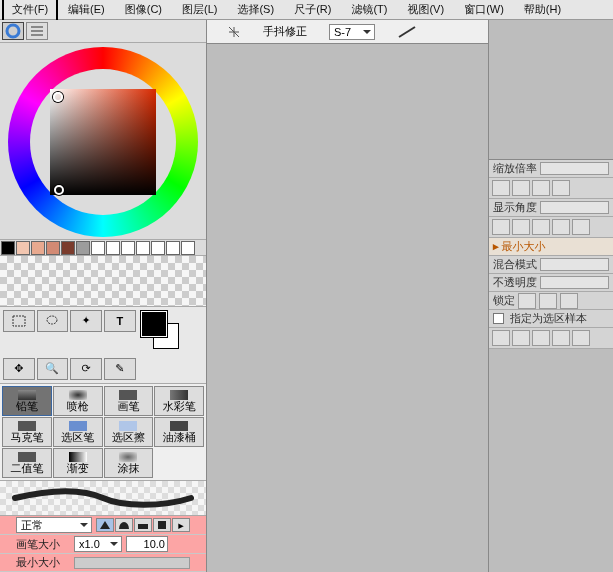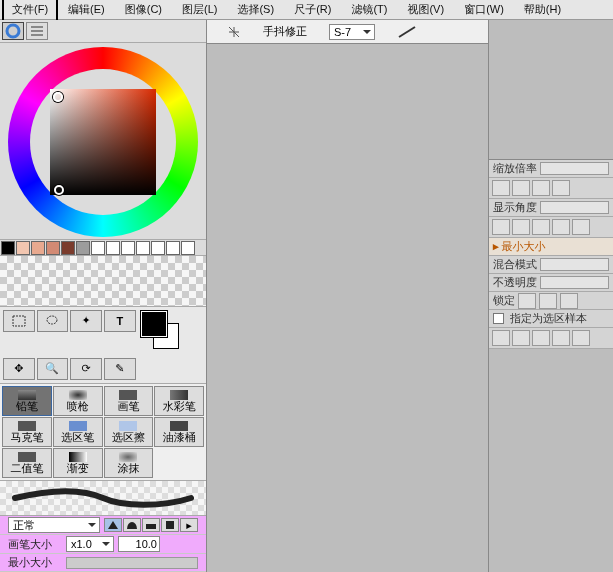--- a/index.html
+++ b/index.html
@@ -34,21 +34,21 @@
   .fgbg .bg{position:absolute;top:13px;left:15px;width:26px;height:26px;background:#fff;border:1px solid #000}
   .brushgrid{display:grid;grid-template-columns:repeat(4,1fr);gap:1px;padding:2px;background:#efefef;border-bottom:1px solid #aaa}
   .brushbtn{height:30px;border:1px solid #888;background:#ddd;display:flex;flex-direction:column;align-items:center;justify-content:center;font-size:10px;line-height:1}
   .brushbtn.sel{background:#737373;border-color:#3a66a0}
   .brushbtn .bicon{width:18px;height:10px;margin-bottom:1px;background:#555}
   .stroke{height:48px;background-color:#f6f6f6;
     background-image:linear-gradient(45deg,#ddd 25%,transparent 25%),linear-gradient(-45deg,#ddd 25%,transparent 25%),linear-gradient(45deg,transparent 75%,#ddd 75%),linear-gradient(-45deg,transparent 75%,#ddd 75%);
     background-size:12px 12px;background-position:0 0,0 6px,6px -6px,-6px 0;
     display:flex;align-items:center;justify-content:center;border-bottom:1px solid #aaa}
   .stroke svg{width:180px;height:26px}
-  .row{display:flex;align-items:center;height:20px;padding:1px 8px;gap:4px;border-bottom:1px solid #c8c8c8;background:#f0abfc}
+  .row{display:flex;align-items:center;height:20px;padding:1px 16px;gap:4px;border-bottom:1px solid #c8c8c8;background:#fca5a5}
   .row .lab{width:54px;color:#222}
   .selbox{flex:1;height:16px;border:1px solid #888;background:#fff;padding:0 14px 0 4px;display:flex;align-items:center;position:relative}
   .selbox:after{content:"";position:absolute;right:3px;top:5px;border:4px solid transparent;border-top-color:#333}
   .numbox{width:42px;height:16px;border:1px solid #888;background:#fff;text-align:right;padding-right:2px;line-height:14px}
   .tips{display:flex;gap:1px}
   .tip{width:18px;height:14px;border:1px solid #888;background:#ddd;display:flex;align-items:center;justify-content:center}
   .tip.on{background:#a7c2e6}
   
   .topstrip{background:#e4e4e4;height:27px;border-bottom:1px solid #888;display:flex;align-items:center;padding:0 4px;gap:4px}
   .smbtn{width:22px;height:18px;border:1px solid #aaa;background:#dcdcdc}

